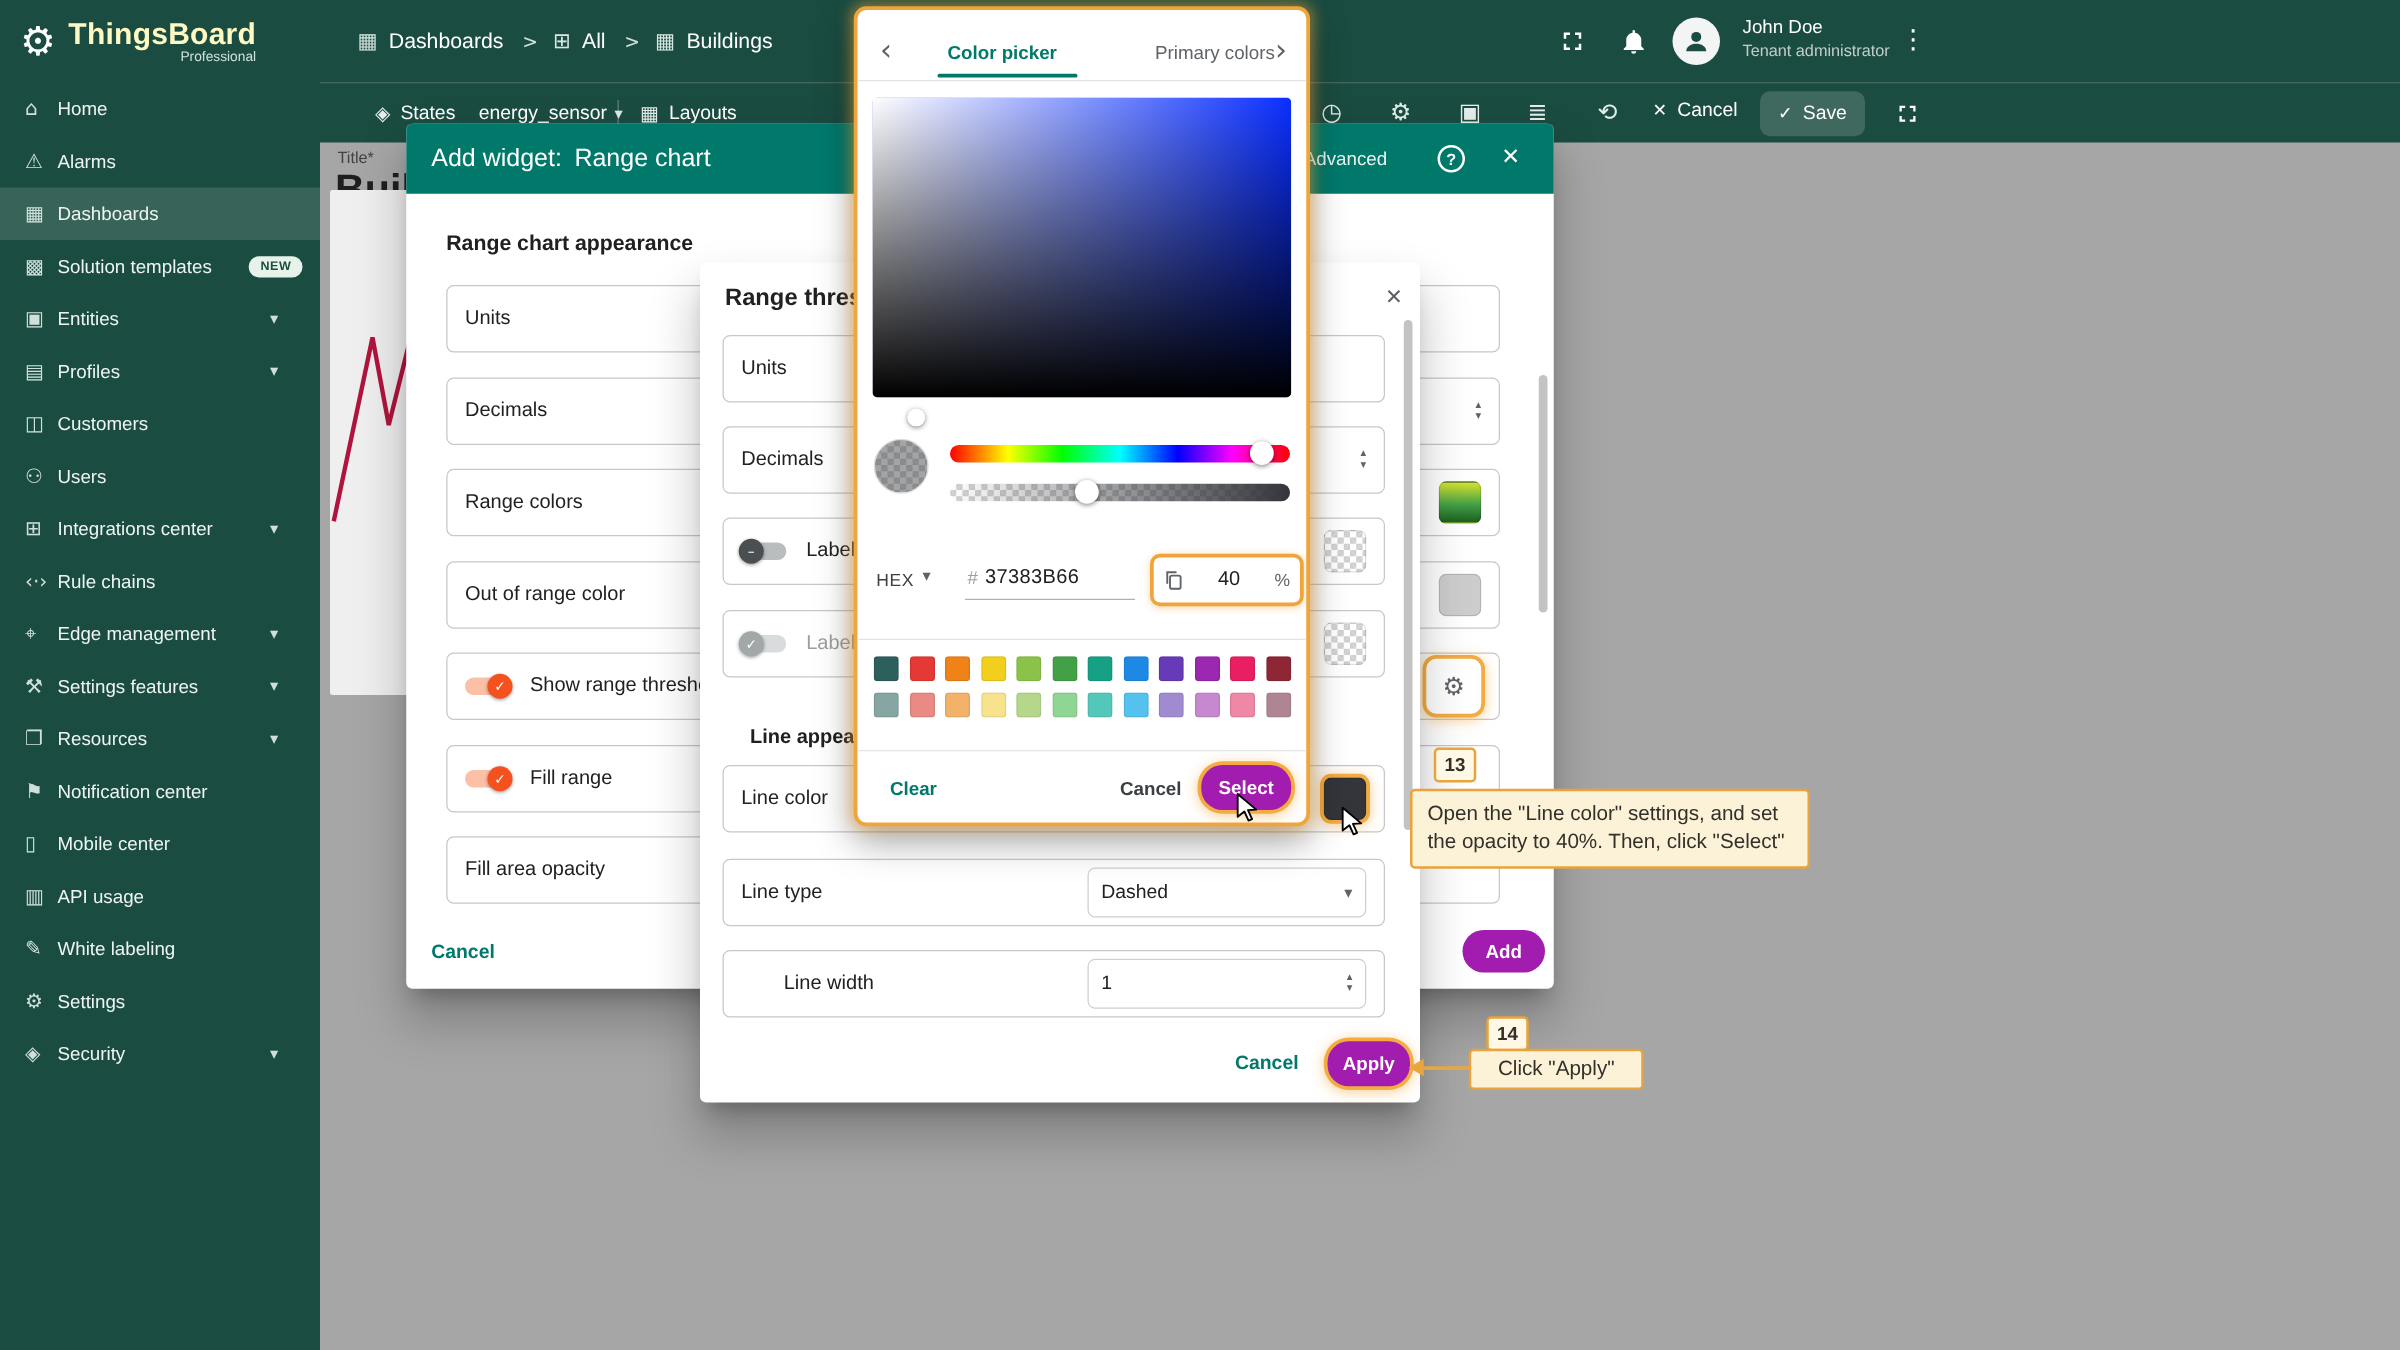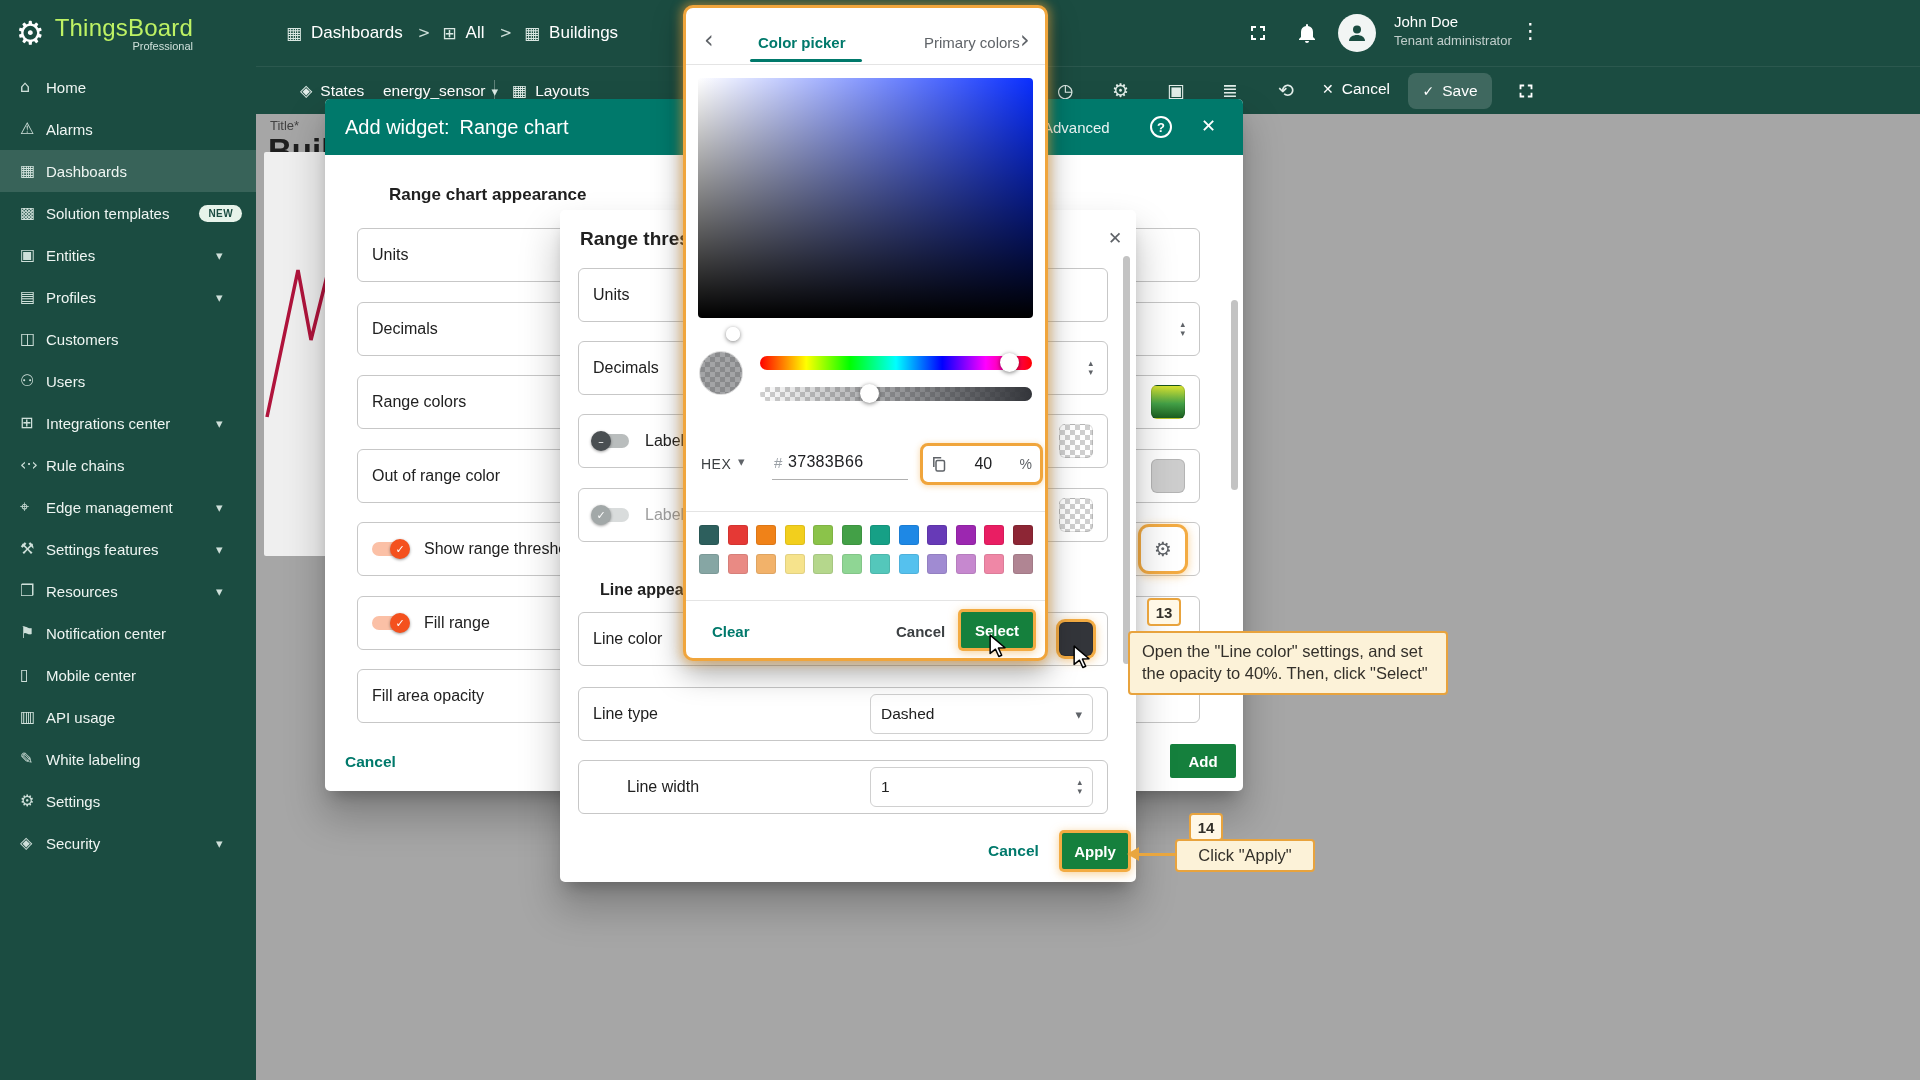--- a/index.html
+++ b/index.html
@@ -34,21 +34,21 @@
   .fld .rt{margin-left:auto;display:flex;align-items:center;}
   .swatch34{width:34px;height:34px;border-radius:6px;border:1px solid rgba(0,0,0,.12);flex:none;}
   .spin{display:flex;flex-direction:column;align-items:center;color:#5f6368;font-size:9px;line-height:1.05;}
   .tgl{position:relative;width:36px;height:14px;border-radius:7px;flex:none;margin-right:16px;}
   .tgl .knob{position:absolute;top:-3px;width:20px;height:20px;border-radius:50%;display:flex;align-items:center;
     justify-content:center;font-size:11px;color:#fff;box-shadow:0 1px 3px rgba(0,0,0,.4);}
   .tgl-on{background:#fbc0a6;}  .tgl-on .knob{right:-2px;background:#f4511e;}
   .tgl-off{background:#b9bdbd;} .tgl-off .knob{left:-2px;background:#4a4f52;}
   .tgl-dis{background:#d9dcdc;} .tgl-dis .knob{left:-2px;background:#a2a8a8;}
   .teal-link{color:#00796b;font-weight:bold;font-size:15.5px;cursor:pointer;}
-  .teal-btn{background:#15803d;color:#fff;border-radius:2px;display:flex;align-items:center;justify-content:center;
+  .teal-btn{background:#a21caf;color:#fff;border-radius:17px;display:flex;align-items:center;justify-content:center;
     font-size:15px;font-weight:bold;cursor:pointer;}
   .hl{box-shadow:0 0 0 3px #f3ab42,0 2px 10px 3px rgba(243,171,66,.55);}
   .checker{background-image:linear-gradient(45deg,#cfcfcf 25%,transparent 25%),
     linear-gradient(-45deg,#cfcfcf 25%,transparent 25%),
     linear-gradient(45deg,transparent 75%,#cfcfcf 75%),
     linear-gradient(-45deg,transparent 75%,#cfcfcf 75%);
     background-size:10px 10px;background-position:0 0,0 5px,5px -5px,-5px 0;background-color:#fff;}
   .swatch20{width:20px;height:20px;border-radius:3px;border:1px solid rgba(0,0,0,.08);cursor:pointer;}
   .ann-box{background:#fcf2d8;border:2px solid #e8a33d;border-radius:4px;color:#33302a;font-size:16.5px;line-height:1.32;}
   .ann-num{background:#fff8e7;border:2px solid #e8a33d;border-radius:4px;color:#33302a;font-size:15px;
@@ -65,21 +65,21 @@
 <div class="abs" style="left:264px;top:152px;width:80px;height:404px;background:#efefef;border-radius:2px;z-index:2;overflow:hidden;">
   <svg width="80" height="404" viewBox="0 0 80 404">
     <path d="M3 265 L34 118 L47 188 L78 64" stroke="#b0143c" stroke-width="3.5" fill="none"></path>
   </svg>
 </div>
 
 <div class="abs greenbar sidebar">
   <div style="display:flex;align-items:center;gap:10px;padding:13px 16px;height:66px;">
     <span class="ic" style="font-size:32px;color:#fff;">⚙</span>
     <span style="display:flex;flex-direction:column;">
-      <span style="color:#bef264;font-size:24px;letter-spacing:.2px;">ThingsBoard</span>
+      <span style="color:#fef9c3;font-size:24px;letter-spacing:.2px;font-weight:bold;">ThingsBoard</span>
       <span style="color:#cfe0da;font-size:11px;text-align:right;margin-top:-2px;">Professional</span>
     </span>
   </div>
   <div>
 
       <div class="nav-item">
         <span class="ic">⌂</span>
         <span>Home</span>
 
       </div>
@@ -277,21 +277,21 @@
 <div class="abs dlg" style="left:325px;top:99px;width:918px;height:692px;z-index:20;">
   <div class="dlg1-head">
     <span style="font-size:20px;">Add widget:</span>
     <span style="font-size:20px;margin-left:10px;">Range chart</span>
     <span class="abs" style="left:718px;top:20px;font-size:15px;color:rgba(255,255,255,.92);">Advanced</span>
     <div class="abs" style="left:825px;top:17px;width:22px;height:22px;border:2px solid #fff;border-radius:50%;display:flex;align-items:center;justify-content:center;">
       <span style="font-size:13px;font-weight:bold;color:#fff;">?</span>
     </div>
     <span class="abs ic" style="left:876px;top:18px;font-size:18px;color:#fff;">✕</span>
   </div>
-  <div class="abs" style="left:32px;top:86px;font-size:17px;font-weight:bold;color:#202020;margin-left:32px;">Range chart appearance</div>
+  <div class="abs" style="left:32px;top:86px;font-size:17px;font-weight:bold;color:#202020;">Range chart appearance</div>
 
   <div class="fld" style="left:32px;top:129px;width:843px;">
     <span>Units</span>
   </div>
   <div class="fld" style="left:32px;top:203px;width:843px;">
     <span>Decimals</span>
     <span class="rt spin ic">
       <span>▴</span>
       <span>▾</span>
     </span>

